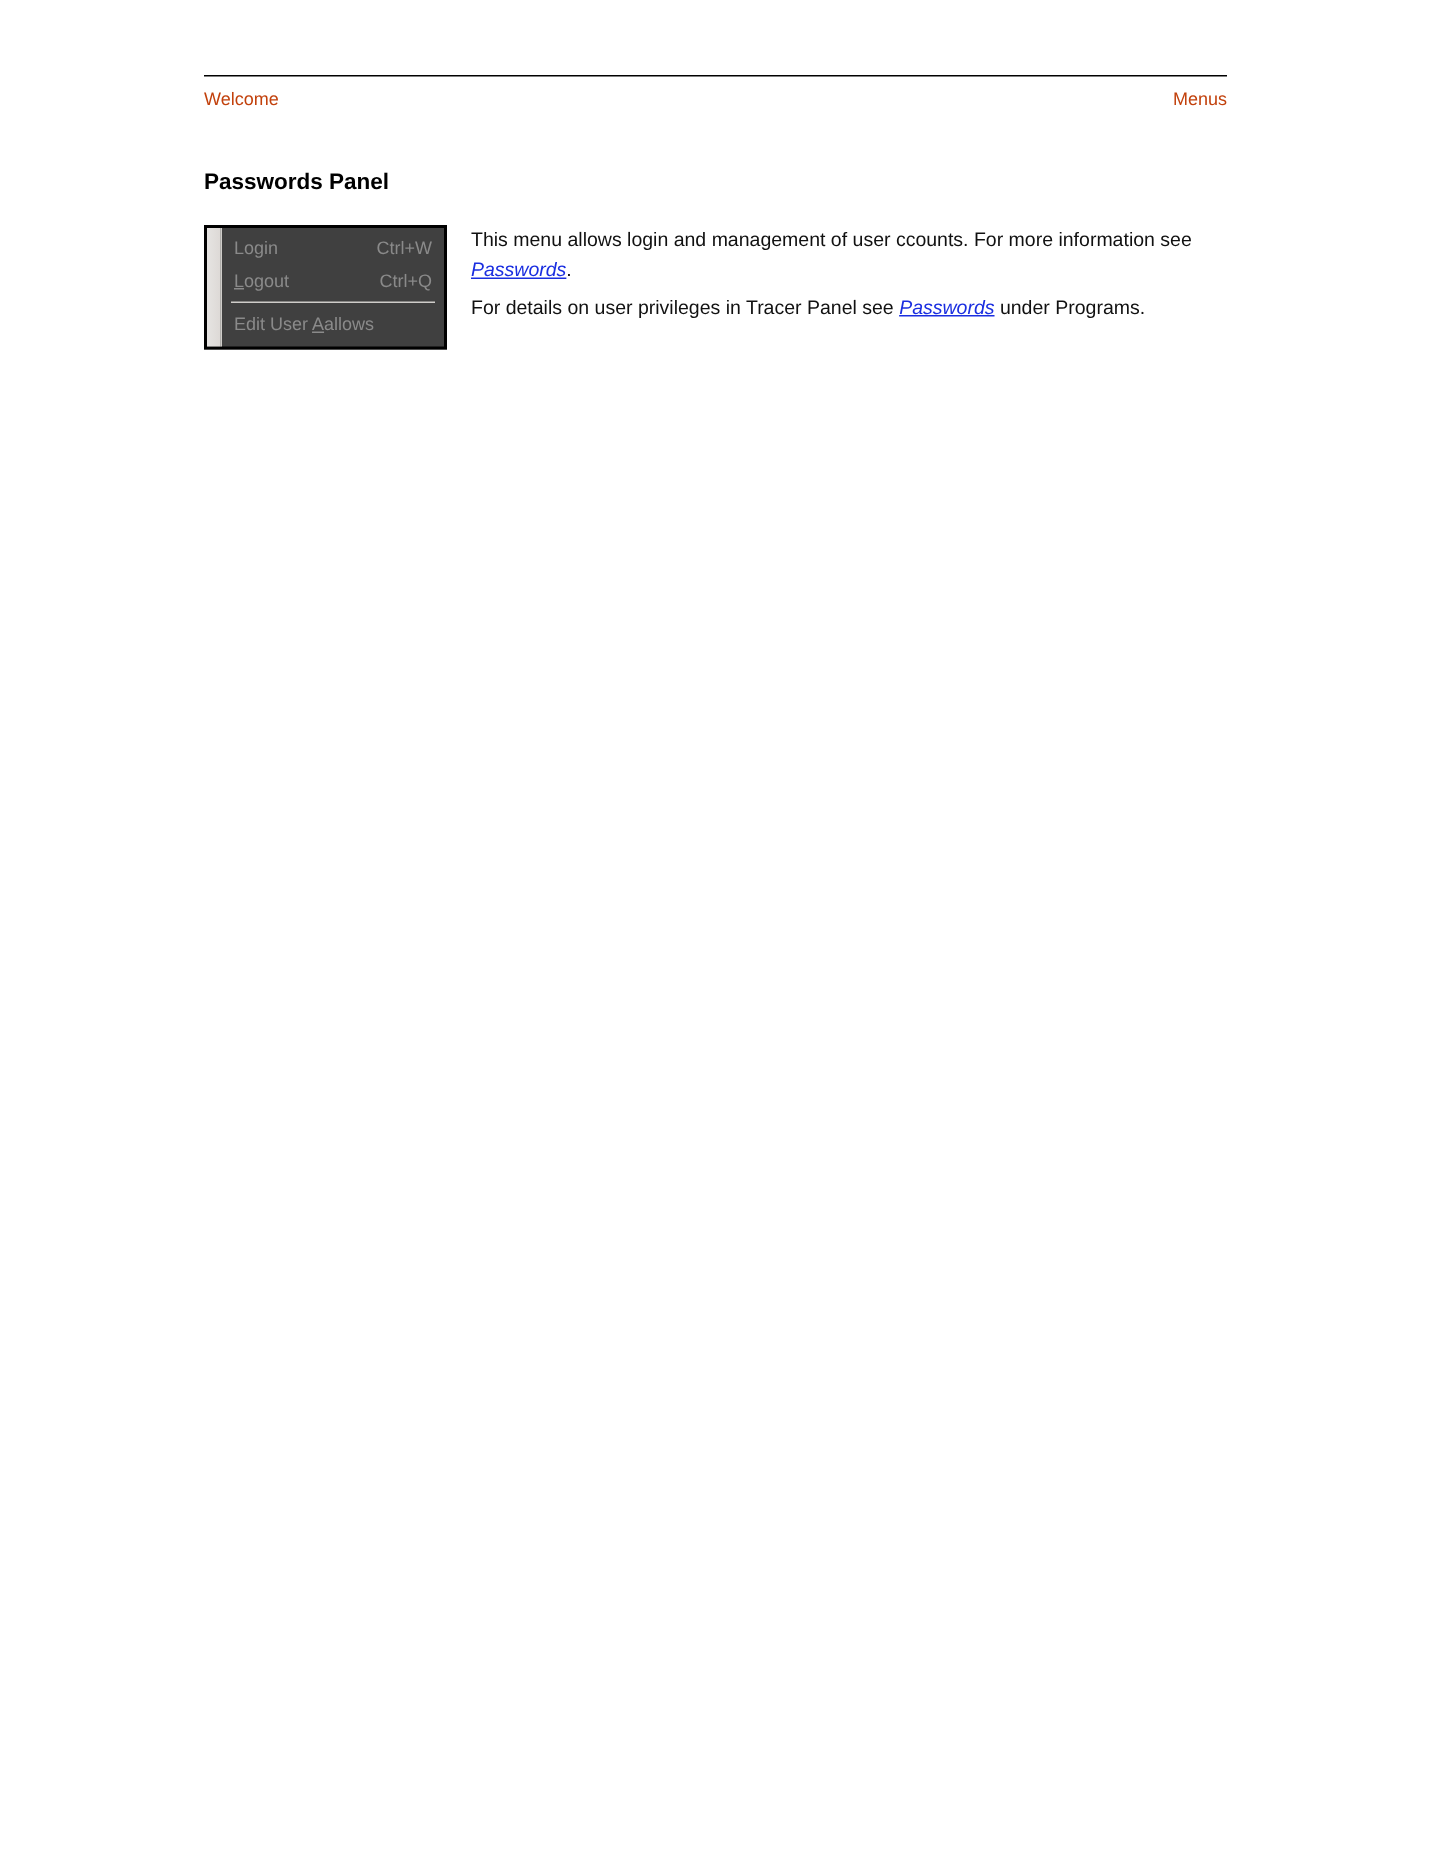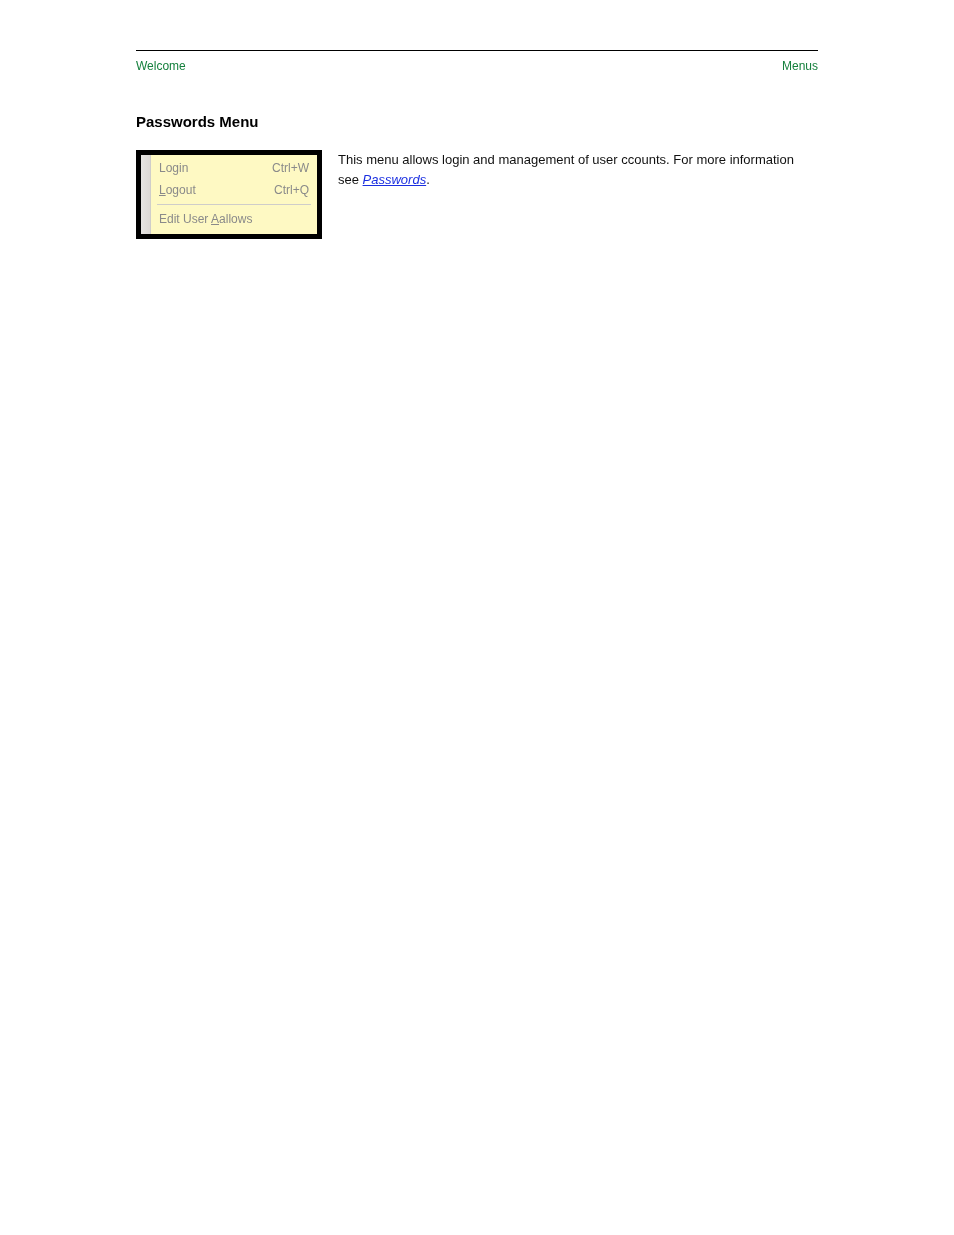--- a/index.html
+++ b/index.html
@@ -19,37 +19,37 @@
   }
   .hr-top {
     border: none;
     border-top: 1.5px solid #000;
     margin: 0 0 8px 0;
   }
   .header-row {
     display: flex;
     justify-content: space-between;
     font-size: 12px;
-    color: #15803d;
+    color: #c2410c;
     margin-bottom: 40px;
   }
   .section-title {
     font-weight: bold;
     font-size: 15px;
     margin: 10px 0 20px 0;
   }
   .content-row {
     display: flex;
     gap: 16px;
     align-items: flex-start;
   }
   .menu-shot {
-    width: 186px;
-    border: 5px solid #000000;
-    background: #fef9c3;
+    width: 162px;
+    border: 2px solid #000000;
+    background: #404040;
     font-family: "Segoe UI", Tahoma, sans-serif;
     font-size: 12px;
     color: #8a8a8a;
   }
   .menu-body {
     display: flex;
   }
   .menu-handle {
     width: 10px;
     background: linear-gradient(to right,#e6e4e2,#ddd9d6);
@@ -106,21 +106,21 @@
 <body>
 
 <div class="page">
 
   <hr class="hr-top">
   <div class="header-row">
     <span>Welcome</span>
     <span>Menus</span>
   </div>
 
-  <div class="section-title">Passwords Menu</div>
+  <div class="section-title">Passwords Panel</div>
 
   <div class="content-row">
 
     <div class="menu-shot">
       <div class="menu-body">
         <div class="menu-handle"></div>
         <div class="menu-items">
 
           <div class="menu-item">
             <span class="lbl">
@@ -146,18 +146,21 @@
           </div>
 
         </div>
       </div>
     </div>
 
     <div class="desc">
       <p>
         <span>This menu allows login and management of user ccounts. For more information see </span><a class="link" href="#">Passwords</a><span>.</span>
       </p>
+      <p>
+        <span>For details on user privileges in Tracer Panel see </span><a class="link" href="#">Passwords</a><span> under Programs.</span>
+      </p>
     </div>
 
   </div>
 
 
 </div>
 
 </body></html>

